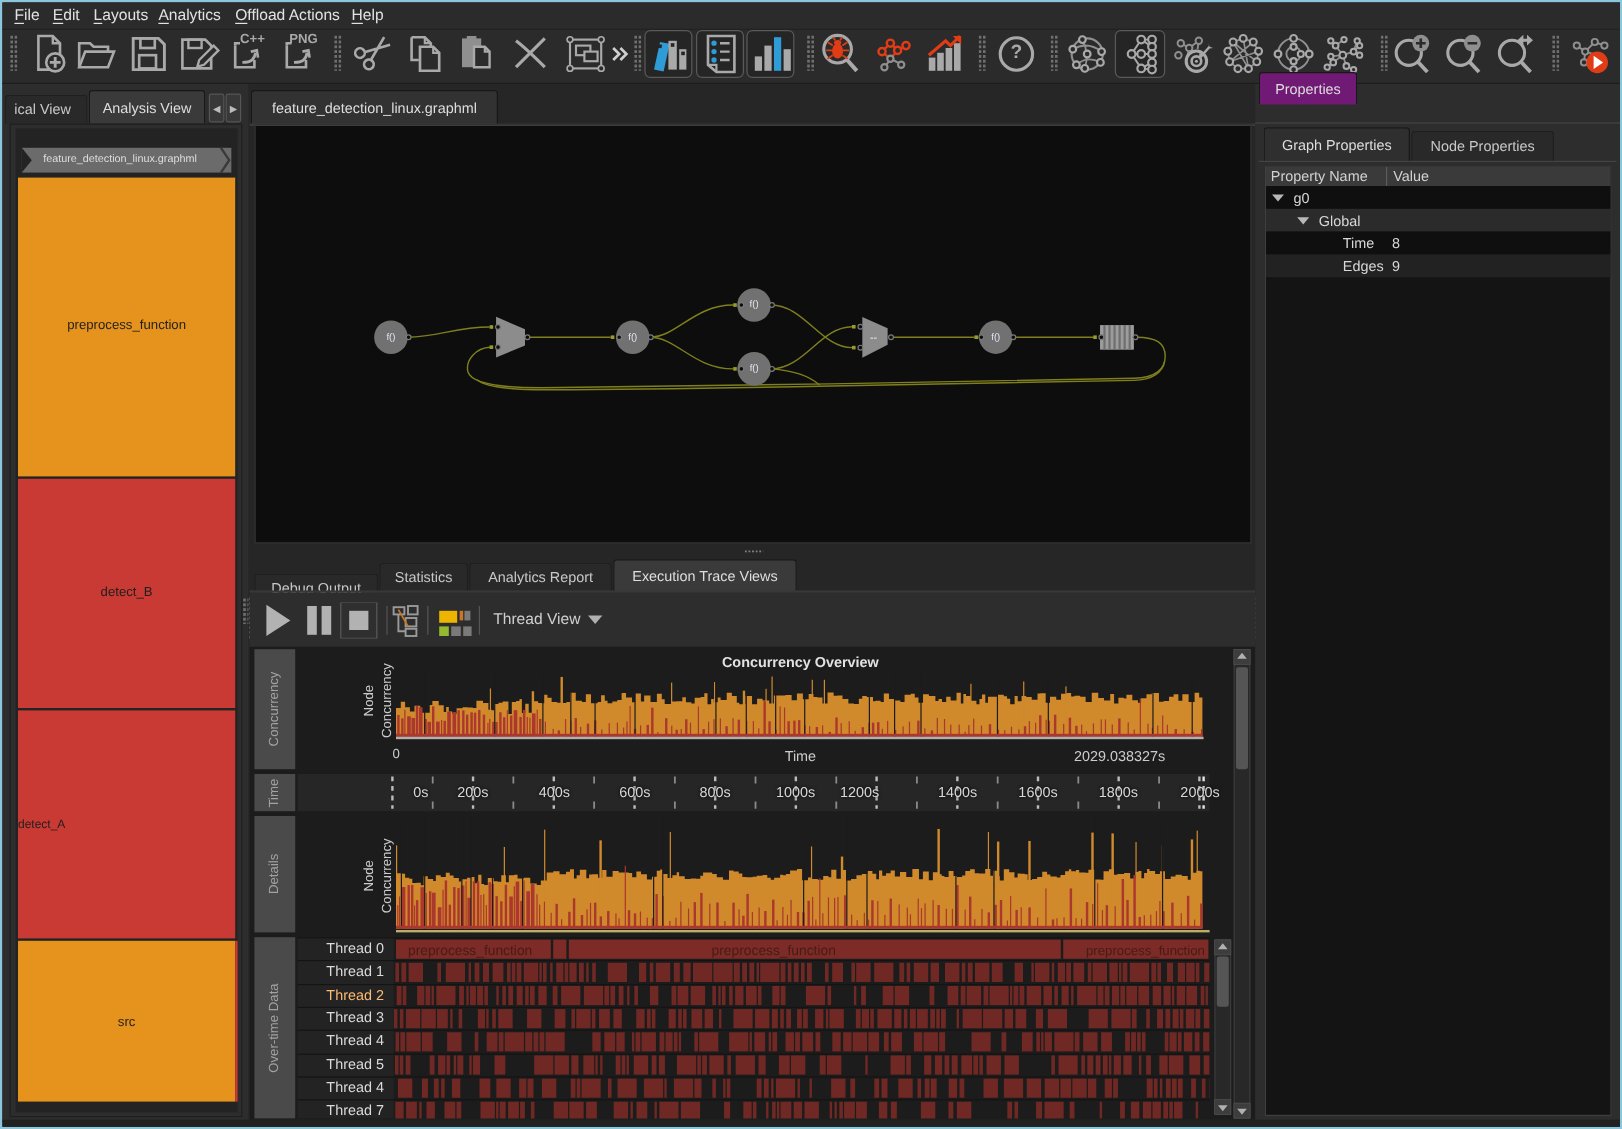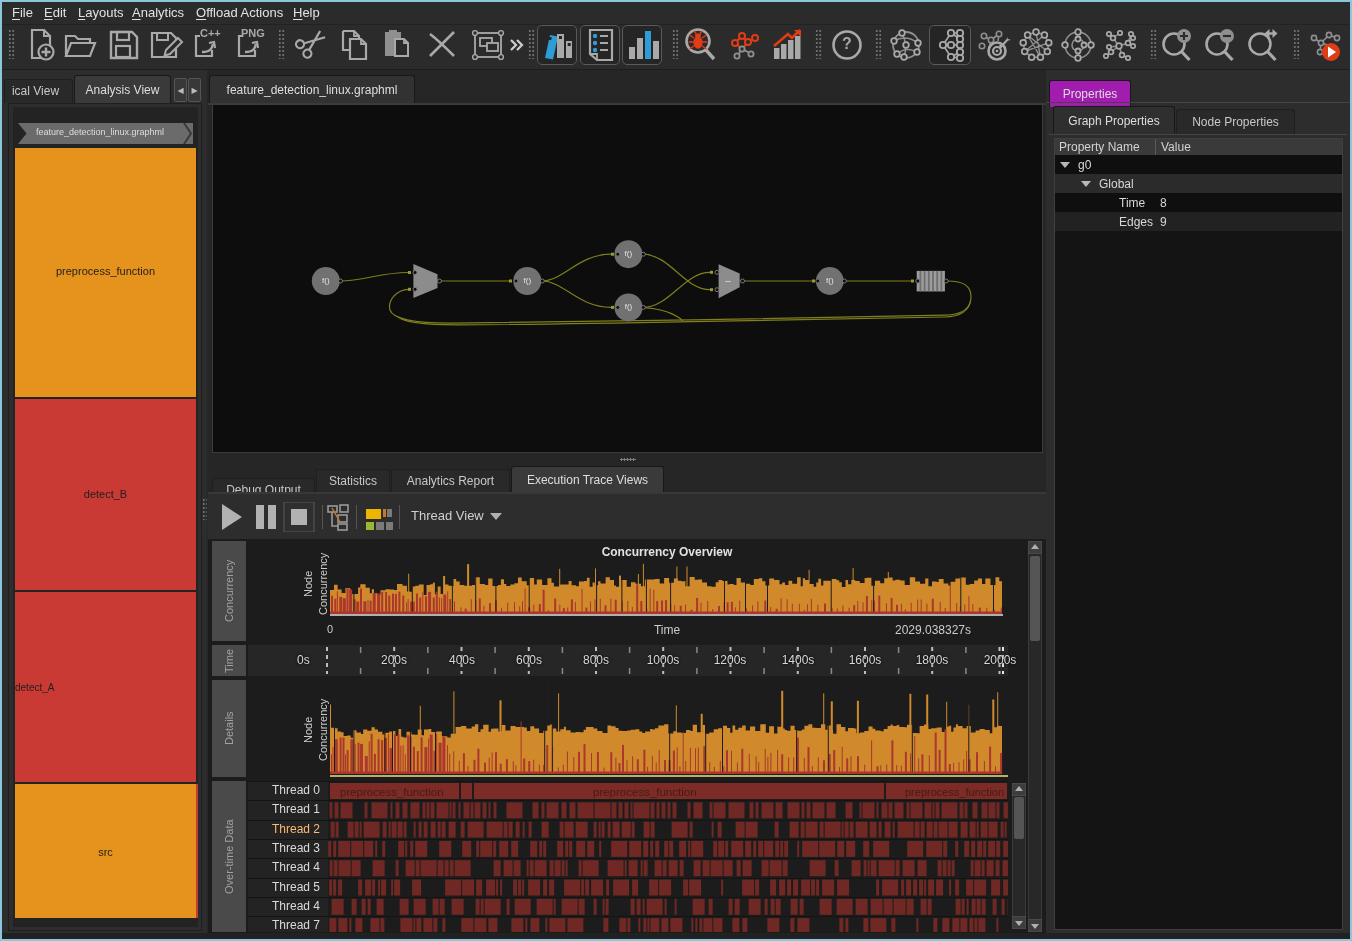--- a/index.html
+++ b/index.html
@@ -652,27 +652,27 @@
     <line x1="583.4" y1="23" x2="583.4" y2="29" stroke="#8a8a8a" stroke-width="1.5"></line>
     <line x1="617.0" y1="2" x2="617.0" y2="29" stroke="#bdbdbd" stroke-width="2" stroke-dasharray="4 4"></line>
     <line x1="650.6" y1="2" x2="650.6" y2="8" stroke="#8a8a8a" stroke-width="1.5"></line>
     <line x1="650.6" y1="23" x2="650.6" y2="29" stroke="#8a8a8a" stroke-width="1.5"></line>
     <line x1="684.2" y1="2" x2="684.2" y2="29" stroke="#bdbdbd" stroke-width="2" stroke-dasharray="4 4"></line>
     <line x1="717.9" y1="2" x2="717.9" y2="8" stroke="#8a8a8a" stroke-width="1.5"></line>
     <line x1="717.9" y1="23" x2="717.9" y2="29" stroke="#8a8a8a" stroke-width="1.5"></line>
     <line x1="751.5" y1="2" x2="751.5" y2="29" stroke="#bdbdbd" stroke-width="2" stroke-dasharray="4 4"></line>
     <line x1="755" y1="2" x2="755" y2="29" stroke="#e6e6e6" stroke-width="2" stroke-dasharray="4 4"></line>
   </svg>
-<div class="abs" style="left:297px;top:653px;width:60px;text-align:left;color:#d8d8d8;font-size:12px;text-shadow:0 0 3px #000">0s</div>
+<div class="abs" style="left:297px;top:653px;width:60px;text-align:right;color:#d8d8d8;font-size:12px;text-shadow:0 0 3px #000">0s</div>
 <div class="abs" style="left:364px;top:653px;width:60px;text-align:center;color:#d8d8d8;font-size:12px;text-shadow:0 0 3px #000">200s</div>
 <div class="abs" style="left:432px;top:653px;width:60px;text-align:center;color:#d8d8d8;font-size:12px;text-shadow:0 0 3px #000">400s</div>
 <div class="abs" style="left:499px;top:653px;width:60px;text-align:center;color:#d8d8d8;font-size:12px;text-shadow:0 0 3px #000">600s</div>
 <div class="abs" style="left:566px;top:653px;width:60px;text-align:center;color:#d8d8d8;font-size:12px;text-shadow:0 0 3px #000">800s</div>
 <div class="abs" style="left:633px;top:653px;width:60px;text-align:center;color:#d8d8d8;font-size:12px;text-shadow:0 0 3px #000">1000s</div>
-<div class="abs" style="left:700px;top:653px;width:60px;text-align:center;color:#d8d8d8;font-size:12px;text-shadow:0 0 3px #000">1200s</div>
+<div class="abs" style="left:700px;top:653px;width:60px;text-align:left;color:#d8d8d8;font-size:12px;text-shadow:0 0 3px #000">1200s</div>
 <div class="abs" style="left:768px;top:653px;width:60px;text-align:center;color:#d8d8d8;font-size:12px;text-shadow:0 0 3px #000">1400s</div>
 <div class="abs" style="left:835px;top:653px;width:60px;text-align:center;color:#d8d8d8;font-size:12px;text-shadow:0 0 3px #000">1600s</div>
 <div class="abs" style="left:902px;top:653px;width:60px;text-align:center;color:#d8d8d8;font-size:12px;text-shadow:0 0 3px #000">1800s</div>
 <div class="abs" style="left:970px;top:653px;width:60px;text-align:center;color:#d8d8d8;font-size:12px;text-shadow:0 0 3px #000">2000s</div>
 <div class="abs rot" style="left:301px;top:688px;width:28px;height:84px;color:#cccccc;font-size:11px;line-height:15px">Node<br>Concurrency</div>
 <svg class="abs" style="left:330px;top:681px" width="673" height="94" viewBox="0 0 673 94">
     <path d="M0,93 L0.0,46.8 L5.3,46.8 L5.3,47.2 L7.6,47.2 L7.6,50.5 L11.1,50.5 L11.1,51.2 L13.6,51.2 L13.6,54.9 L17.1,54.9 L17.1,54.6 L20.7,54.6 L20.7,56.7 L23.0,56.7 L23.0,49.2 L26.5,49.2 L26.5,51.4 L31.0,51.4 L31.0,53.1 L33.2,53.1 L33.2,48.4 L37.3,48.4 L37.3,49.8 L41.5,49.8 L41.5,46.3 L44.8,46.3 L44.8,48.6 L48.0,48.6 L48.0,50.7 L52.4,50.7 L52.4,53.5 L54.7,53.5 L54.7,51.8 L59.2,51.8 L59.2,50.5 L62.7,50.5 L62.7,49.9 L65.4,49.9 L65.4,55.0 L68.5,55.0 L68.5,48.0 L71.2,48.0 L71.2,55.7 L73.5,55.7 L73.5,56.6 L76.5,56.6 L76.5,50.7 L81.4,50.7 L81.4,53.4 L84.7,53.4 L84.7,53.8 L87.7,53.8 L87.7,48.4 L91.6,48.4 L91.6,54.2 L94.0,54.2 L94.0,48.4 L98.5,48.4 L98.5,47.9 L101.3,47.9 L101.3,51.0 L106.5,51.0 L106.5,50.5 L111.9,50.5 L111.9,55.2 L117.3,55.2 L117.3,56.4 L120.7,56.4 L120.7,52.8 L125.6,52.8 L125.6,46.1 L131.0,46.1 L131.0,45.0 L136.3,45.0 L136.3,47.6 L141.7,47.6 L141.7,45.5 L145.0,45.5 L145.0,43.3 L148.3,43.3 L148.3,51.1 L150.5,51.1 L150.5,48.3 L153.2,48.3 L153.2,43.7 L158.6,43.7 L158.6,50.8 L160.9,50.8 L160.9,47.7 L163.5,47.7 L163.5,47.6 L168.4,47.6 L168.4,50.5 L171.8,50.5 L171.8,44.0 L175.4,44.0 L175.4,49.6 L180.5,49.6 L180.5,44.9 L185.6,44.9 L185.6,46.1 L189.1,46.1 L189.1,46.1 L194.0,46.1 L194.0,46.6 L196.8,46.6 L196.8,50.0 L200.3,50.0 L200.3,45.3 L204.2,45.3 L204.2,47.5 L209.1,47.5 L209.1,51.9 L213.3,51.9 L213.3,49.7 L217.3,49.7 L217.3,44.6 L220.1,44.6 L220.1,43.5 L222.4,43.5 L222.4,47.4 L226.3,47.4 L226.3,50.6 L230.3,50.6 L230.3,48.3 L233.9,48.3 L233.9,45.8 L235.9,45.8 L235.9,49.2 L240.6,49.2 L240.6,51.6 L245.7,51.6 L245.7,51.0 L250.0,51.0 L250.0,51.3 L253.6,51.3 L253.6,48.8 L255.9,48.8 L255.9,46.0 L259.6,46.0 L259.6,46.1 L263.5,46.1 L263.5,47.4 L267.3,47.4 L267.3,50.0 L272.5,50.0 L272.5,52.1 L277.5,52.1 L277.5,44.4 L281.3,44.4 L281.3,45.2 L285.6,45.2 L285.6,46.9 L288.6,46.9 L288.6,49.8 L291.9,49.8 L291.9,50.0 L297.2,50.0 L297.2,49.6 L300.6,49.6 L300.6,48.8 L305.4,48.8 L305.4,48.2 L309.4,48.2 L309.4,50.4 L312.3,50.4 L312.3,52.1 L315.1,52.1 L315.1,50.4 L320.1,50.4 L320.1,48.0 L322.5,48.0 L322.5,48.4 L324.9,48.4 L324.9,47.3 L328.4,47.3 L328.4,44.4 L331.4,44.4 L331.4,44.5 L334.2,44.5 L334.2,43.2 L338.4,43.2 L338.4,52.6 L343.3,52.6 L343.3,50.2 L346.5,50.2 L346.5,51.5 L351.5,51.5 L351.5,52.1 L356.0,52.1 L356.0,49.0 L360.4,49.0 L360.4,50.1 L362.7,50.1 L362.7,43.8 L367.0,43.8 L367.0,51.3 L372.4,51.3 L372.4,43.9 L375.0,43.9 L375.0,52.8 L379.2,52.8 L379.2,51.6 L383.7,51.6 L383.7,48.3 L388.2,48.3 L388.2,47.3 L392.9,47.3 L392.9,44.8 L397.0,44.8 L397.0,47.1 L400.2,47.1 L400.2,51.7 L402.5,51.7 L402.5,44.4 L405.2,44.4 L405.2,48.7 L408.3,48.7 L408.3,46.8 L412.2,46.8 L412.2,44.4 L415.7,44.4 L415.7,49.4 L420.0,49.4 L420.0,45.6 L425.2,45.6 L425.2,49.9 L430.3,49.9 L430.3,43.2 L435.8,43.2 L435.8,51.7 L439.1,51.7 L439.1,45.3 L444.0,45.3 L444.0,52.6 L447.4,52.6 L447.4,45.8 L452.1,45.8 L452.1,47.6 L454.8,47.6 L454.8,48.9 L457.0,48.9 L457.0,49.8 L460.5,49.8 L460.5,44.8 L464.6,44.8 L464.6,48.9 L467.4,48.9 L467.4,49.8 L471.8,49.8 L471.8,48.5 L474.4,48.5 L474.4,44.8 L478.4,44.8 L478.4,43.3 L482.3,43.3 L482.3,46.8 L485.8,46.8 L485.8,46.9 L491.0,46.9 L491.0,43.2 L495.3,43.2 L495.3,48.7 L497.5,48.7 L497.5,44.6 L500.9,44.6 L500.9,49.2 L503.1,49.2 L503.1,52.7 L506.5,52.7 L506.5,43.3 L511.0,43.3 L511.0,45.9 L515.4,45.9 L515.4,50.3 L518.0,50.3 L518.0,47.0 L520.2,47.0 L520.2,47.1 L524.0,47.1 L524.0,47.6 L526.4,47.6 L526.4,52.3 L530.1,52.3 L530.1,51.5 L534.3,51.5 L534.3,49.9 L538.5,49.9 L538.5,45.5 L542.6,45.5 L542.6,47.7 L545.3,47.7 L545.3,49.5 L550.7,49.5 L550.7,50.3 L553.7,50.3 L553.7,48.1 L557.6,48.1 L557.6,45.1 L560.7,45.1 L560.7,43.4 L562.7,43.4 L562.7,45.1 L566.7,45.1 L566.7,44.0 L569.3,44.0 L569.3,46.1 L574.6,46.1 L574.6,46.3 L577.0,46.3 L577.0,43.8 L582.4,43.8 L582.4,51.9 L587.3,51.9 L587.3,52.2 L589.6,52.2 L589.6,45.0 L594.1,45.0 L594.1,43.4 L598.3,43.4 L598.3,47.9 L601.2,47.9 L601.2,47.3 L606.7,47.3 L606.7,46.5 L611.8,46.5 L611.8,51.0 L616.4,51.0 L616.4,45.7 L618.6,45.7 L618.6,44.8 L621.2,44.8 L621.2,50.8 L623.4,50.8 L623.4,46.4 L625.9,46.4 L625.9,43.2 L627.9,43.2 L627.9,44.9 L632.6,44.9 L632.6,47.3 L636.6,47.3 L636.6,45.0 L640.8,45.0 L640.8,51.6 L645.6,51.6 L645.6,49.5 L649.6,49.5 L649.6,47.9 L654.8,47.9 L654.8,48.9 L659.8,48.9 L659.8,52.2 L662.9,52.2 L662.9,46.3 L667.1,46.3 L667.1,44.7 L669.8,44.7 L669.8,45.0 L672.0,45.0 L672,93 Z" fill="#d08a2b"></path>
     <rect x="0.0" y="23.5" width="1" height="69.5" fill="#d08a2b"></rect>
     <rect x="89.8" y="24.8" width="1" height="68.2" fill="#d08a2b"></rect>
     <rect x="123.4" y="10.4" width="1" height="82.6" fill="#d08a2b"></rect>
@@ -1347,21 +1347,21 @@
 <svg class="abs" style="left:1012px;top:783px" width="14" height="13" viewBox="0 0 14 13">
     <rect x="0" y="0" width="14" height="13" fill="#3d3d3d" stroke="#565656" stroke-width="1"></rect>
     <path d="M3 8 l4 -5 4 5 z" fill="#b0b0b0"></path>
   </svg>
 <svg class="abs" style="left:1012px;top:916px" width="14" height="13" viewBox="0 0 14 13">
     <rect x="0" y="0" width="14" height="13" fill="#3d3d3d" stroke="#565656" stroke-width="1"></rect>
     <path d="M3 5 l4 5 4 -5 z" fill="#b0b0b0"></path>
   </svg>
 <div class="abs" style="left:1014px;top:797px;width:10px;height:42px;background:#555;border-radius:2px"></div>
 <div class="abs" style="left:1046px;top:70px;width:304px;height:865px;background:#2d2d2d"></div>
-<div class="tab tabact" style="left:1049px;top:80px;width:82px;height:27px;background:#a21caf">
+<div class="tab tabact" style="left:1049px;top:60px;width:82px;height:27px;background:#701a75">
     <div style="margin-top:6px">Properties</div>
   </div>
 <div class="abs" style="left:1046px;top:102px;width:304px;height:1px;background:#444"></div>
 <div class="tab tabact" style="left:1053px;top:106px;width:122px;height:29px;background:#2f2f2f">
     <div style="margin-top:7px">Graph Properties</div>
   </div>
 <div class="tab" style="left:1176px;top:109px;width:119px;height:26px">
     <div style="margin-top:5px">Node Properties</div>
   </div>
 <div class="abs" style="left:1049px;top:134px;width:298px;height:1px;background:#444"></div>

